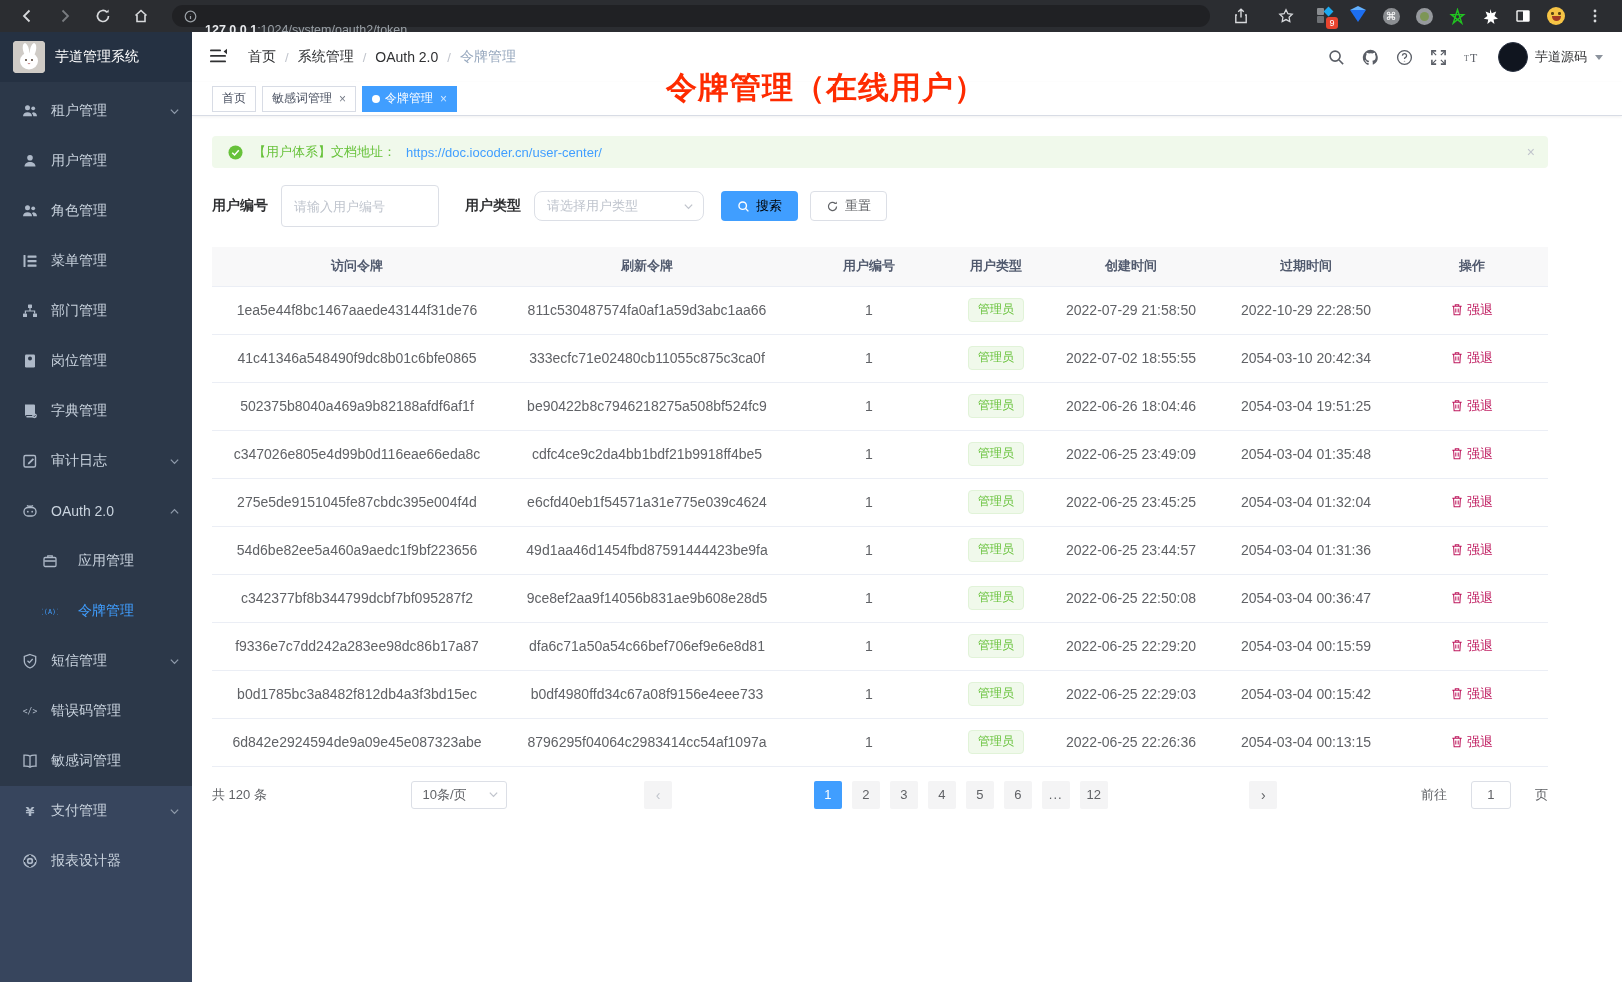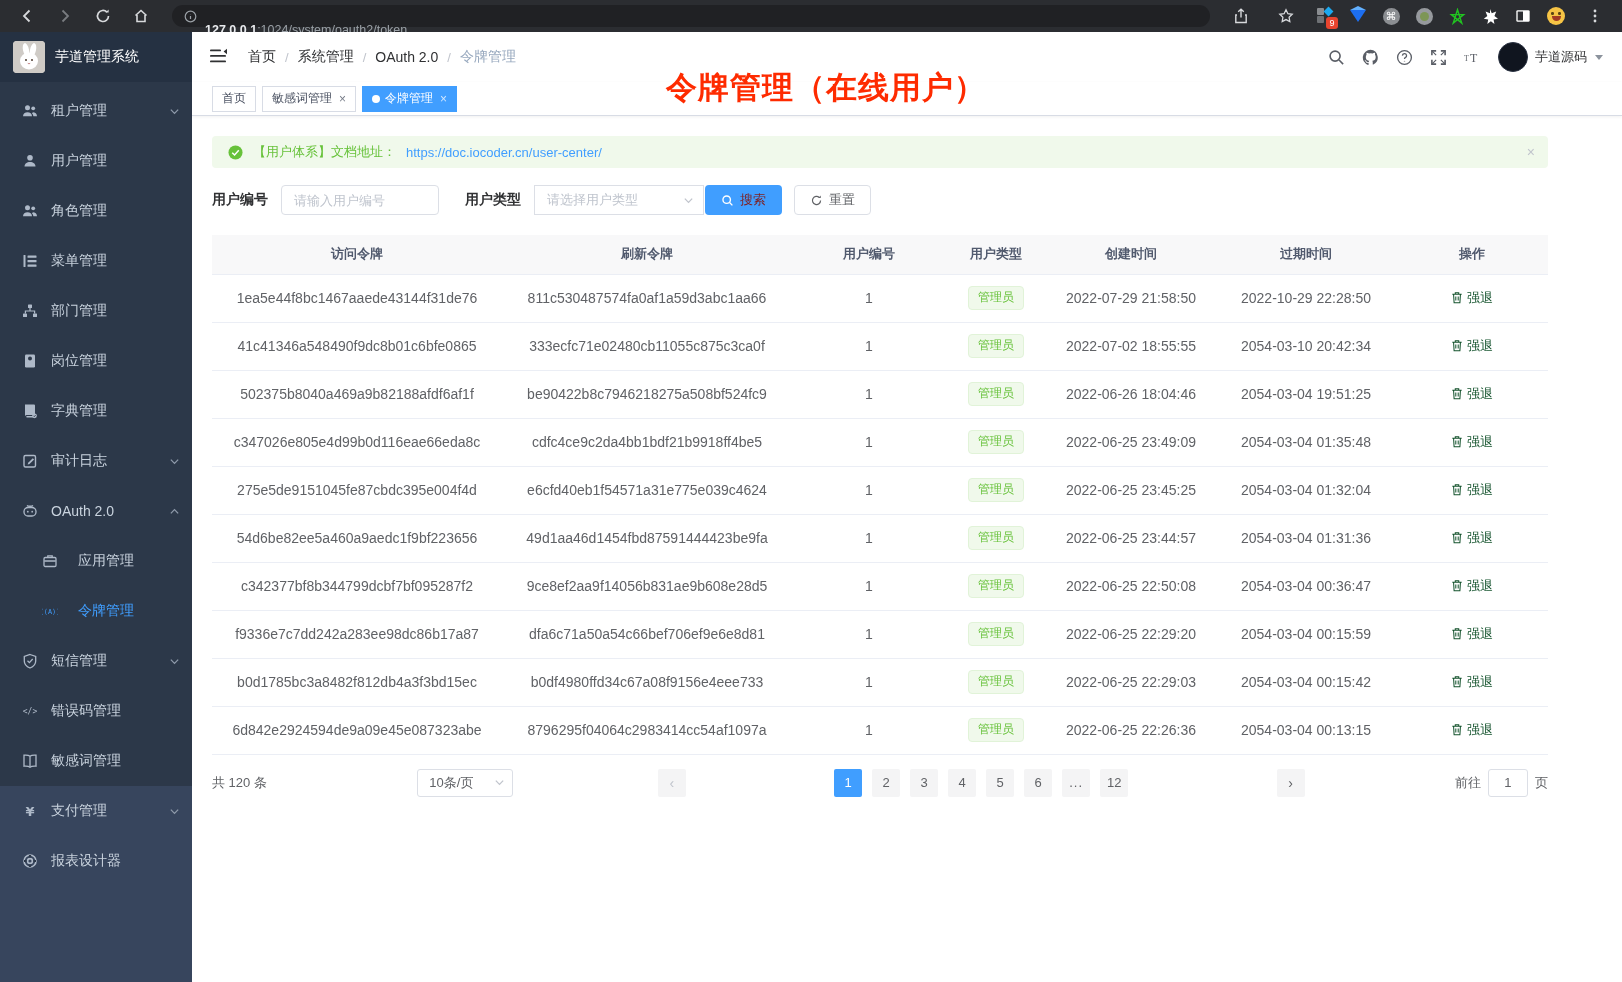--- a/index.html
+++ b/index.html
@@ -82,52 +82,52 @@
   
   .content { margin:20px 74px 0 20px; }
   .alert { height:32px; background:#f0f9eb; border-radius:4px; display:flex; align-items:center; padding:0 16px; gap:10px; position:relative; font-size:13px; color:#67c23a; }
   .alert .check { display:flex; }
   .alert .check svg { width:15px; height:15px; }
   .alert-link { color:#409eff; cursor:pointer; text-decoration:none; }
   .alert-close { position:absolute; right:13px; top:9px; color:#c0c4cc; font-size:14px; line-height:1; cursor:pointer; }
 
   .filter-row { display:flex; align-items:center; margin:17px 0 20px; font-size:14px; }
   .f-label { font-weight:bold; color:#303133; margin-right:13px; }
-  .f-input { width:158px; height:30px; border:1px solid #dcdfe6; border-radius:4px; padding:0 12px; font-size:13px; color:#606266; outline:none; font-family:"Liberation Sans",sans-serif; }
+  .f-input { width:158px; height:42px; border:1px solid #dcdfe6; border-radius:4px; padding:0 12px; font-size:13px; color:#606266; outline:none; font-family:"Liberation Sans",sans-serif; }
   .f-input::placeholder { color:#bfc4cd; }
-  .f-select { width:170px; height:30px; border:1px solid #dcdfe6; border-radius:0; padding:0 9px 0 12px; font-size:13px; color:#bfc4cd; display:flex; align-items:center; justify-content:space-between; cursor:pointer; background:#fff; }
+  .f-select { width:170px; height:30px; border:1px solid #dcdfe6; border-radius:8px; padding:0 9px 0 12px; font-size:13px; color:#bfc4cd; display:flex; align-items:center; justify-content:space-between; cursor:pointer; background:#fff; }
   .f-select .sel-arrow { color:#c0c4cc; display:flex; }
   .f-select svg { width:11px; height:11px; }
   .f-gap { width:26px; }
   .btn { height:30px; border-radius:4px; font-size:13px; display:flex; align-items:center; gap:6px; padding:0 15px; cursor:pointer; border:1px solid transparent; }
   .btn svg { width:13px; height:13px; }
-  .btn-search { background:#409eff; color:#7f1d1d; margin-left:1px; }
+  .btn-search { background:#409eff; color:#000000; margin-left:17px; }
   .btn-reset { background:#fff; border-color:#dcdfe6; color:#606266; margin-left:12px; }
 
   
   table { width:100%; border-collapse:collapse; table-layout:fixed; }
   thead th { background:#f8f8f9; color:#515a6e; font-size:13px; font-weight:bold; height:39px; text-align:center; border-bottom:1px solid #ebeef5; }
   tbody td { height:48px; text-align:center; font-size:14px; color:#606266; border-bottom:1px solid #ebeef5; white-space:nowrap; overflow:hidden; }
   .tag { display:inline-block; padding:3px 9px; font-size:12px; color:#67c23a; background:#f0f9eb; border:1px solid #e1f3d8; border-radius:4px; line-height:1.3; }
-  .action-link { color:#14532d; font-size:13px; display:inline-flex; align-items:center; gap:4px; cursor:pointer; }
+  .action-link { color:#be185d; font-size:13px; display:inline-flex; align-items:center; gap:4px; cursor:pointer; }
   .action-link svg { width:12px; height:13px; }
 
   
   .pagination { display:flex; align-items:center; justify-content:space-between; margin-top:14px; gap:10px; font-size:13px; color:#606266; padding-bottom:40px; }
   .pg-total { margin-right:6px; }
   .size-select { width:96px; height:28px; border:1px solid #dcdfe6; border-radius:3px; display:flex; align-items:center; justify-content:space-between; padding:0 7px 0 11px; color:#606266; cursor:pointer; background:#fff; }
   .size-select .sel-arrow { color:#c0c4cc; display:flex; }
   .size-select svg { width:11px; height:11px; }
   .pages { display:flex; align-items:center; gap:10px; margin:0 4px; }
   .pg-btn { min-width:28px; height:28px; border-radius:2px; background:#f4f4f5; color:#606266; font-size:13px; display:flex; align-items:center; justify-content:center; cursor:pointer; padding:0 4px; }
   .pg-btn.active { background:#409eff; color:#fff; }
   .pg-btn.nav { font-size:14px; }
   .pg-btn.nav.disabled { color:#c0c4cc; cursor:default; }
   .pg-btn.more { letter-spacing:1px; color:#606266; }
-  .goto { display:flex; align-items:center; gap:7px; margin-left:6px; }
+  .goto { display:flex; align-items:center; gap:24px; margin-left:6px; }
   .goto-input { width:40px; height:28px; border:1px solid #dcdfe6; border-radius:3px; text-align:center; font-size:13px; color:#606266; outline:none; font-family:"Liberation Sans",sans-serif; }
 </style>
 </head>
 <body>
 
 <div class="browser-bar">
   <span class="b-ico">
       <svg viewBox="0 0 16 16" fill="none" stroke="currentColor" stroke-width="1.8">
         <path d="M10.5 2.5 5 8l5.5 5.5"></path>
       </svg>

